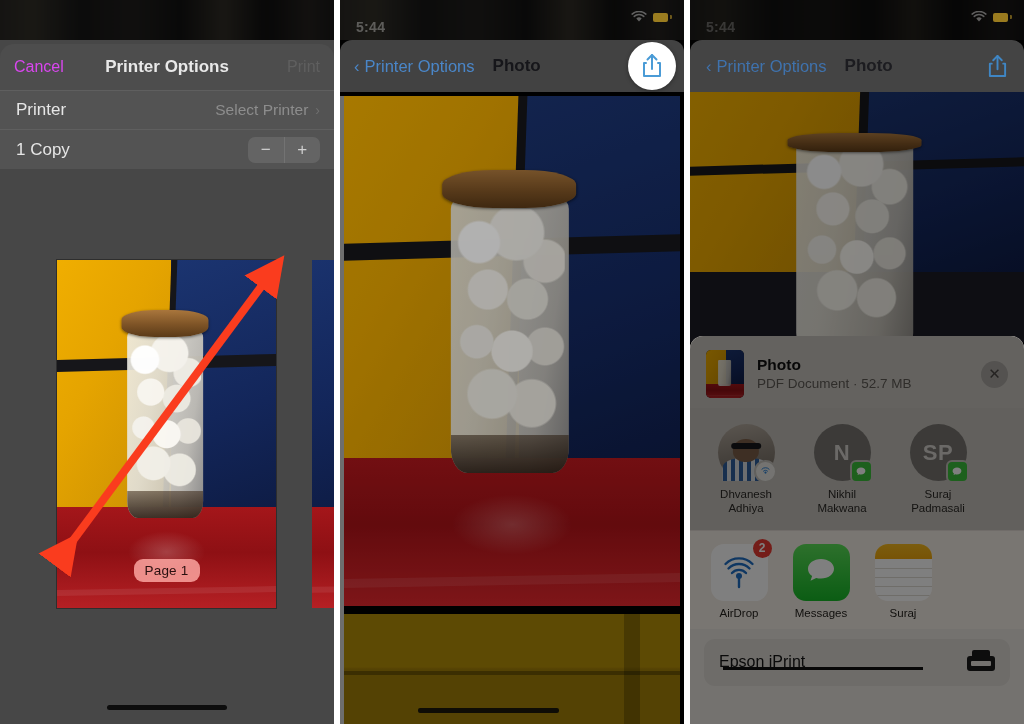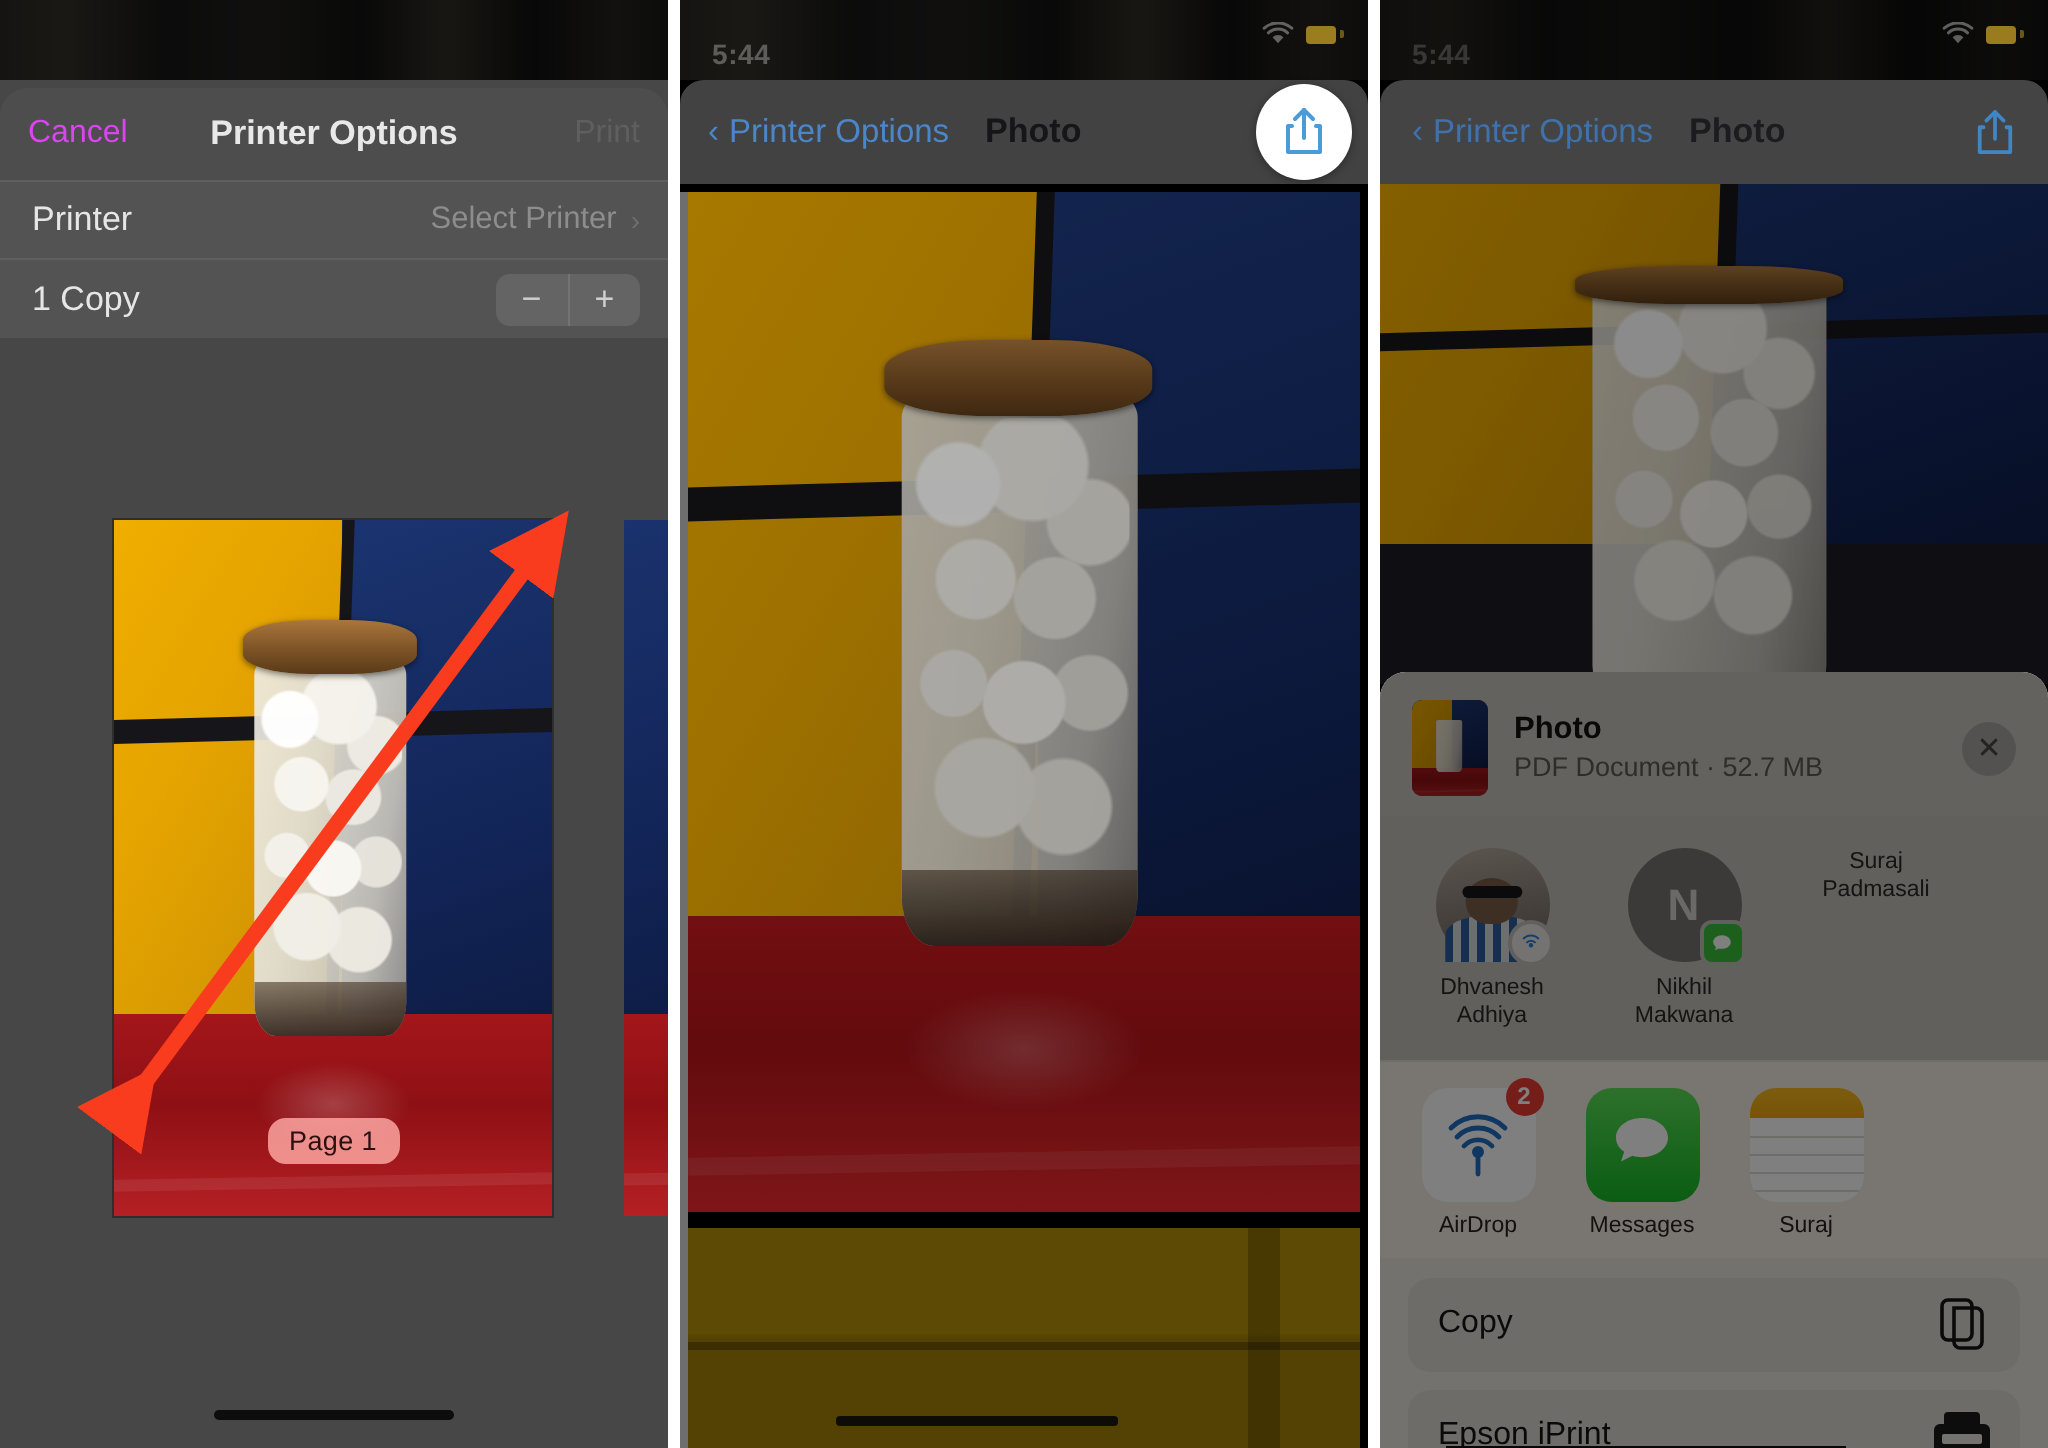--- a/index.html
+++ b/index.html
@@ -568,20 +568,28 @@
             <div class="badge-app badge-msg">
               <svg width="12" height="12" viewBox="0 0 12 12">
                 <path d="M6 1.6c2.5 0 4.4 1.5 4.4 3.4S8.5 8.4 6 8.4c-.6 0-1.1-.1-1.6-.2l-1.9.9.5-1.6C2.2 6.9 1.6 6 1.6 5 1.6 3.1 3.5 1.6 6 1.6z" fill="#ffffff"></path>
               </svg>
             </div>
           </div>
           <div class="contact-name">Nikhil Makwana</div>
         </div>
 
         <div class="contact">
+          <div class="avatar">
+            <span>SP</span>
+            <div class="badge-app badge-msg">
+              <svg width="12" height="12" viewBox="0 0 12 12">
+                <path d="M6 1.6c2.5 0 4.4 1.5 4.4 3.4S8.5 8.4 6 8.4c-.6 0-1.1-.1-1.6-.2l-1.9.9.5-1.6C2.2 6.9 1.6 6 1.6 5 1.6 3.1 3.5 1.6 6 1.6z" fill="#ffffff"></path>
+              </svg>
+            </div>
+          </div>
           <div class="contact-name">Suraj Padmasali</div>
         </div>
       </div>
 
       <div class="ss-apps">
         <div class="app">
           <div class="app-icon ic-airdrop">
             <svg width="38" height="38" viewBox="0 0 38 38">
               <circle cx="19" cy="23" r="3" fill="#1f6fc4"></circle>
               <path d="M12 20a9.5 9.5 0 0 1 14 0" stroke="#1f6fc4" stroke-width="2.4" fill="none" stroke-linecap="round"></path>
@@ -612,27 +620,20 @@
             <div class="n-line" style="top:74%;"></div>
             <div class="n-line" style="top:90%;"></div>
           </div>
           <div class="app-name">Suraj</div>
         </div>
 
       </div>
 
       <div class="ss-actions">
         <div class="action-row">
-          <span class="action-label">Copy</span>
-          <svg width="26" height="28" viewBox="0 0 26 28">
-            <rect x="2" y="2" width="15" height="20" rx="3" stroke="#141414" stroke-width="1.8" fill="none"></rect>
-            <path d="M8 6 h11 a3 3 0 0 1 3 3 v14 a3 3 0 0 1 -3 3 h-8 a3 3 0 0 1 -3 -3 z" stroke="#141414" stroke-width="1.8" fill="none"></path>
-          </svg>
-        </div>
-        <div class="action-row">
           <span class="action-label underlined">Epson iPrint</span>
           <span class="printer-ic">
             <span class="ptop"></span>
             <span class="pbody"></span>
             <span class="pslot"></span>
           </span>
         </div>
       </div>
     </div>
   </div>

